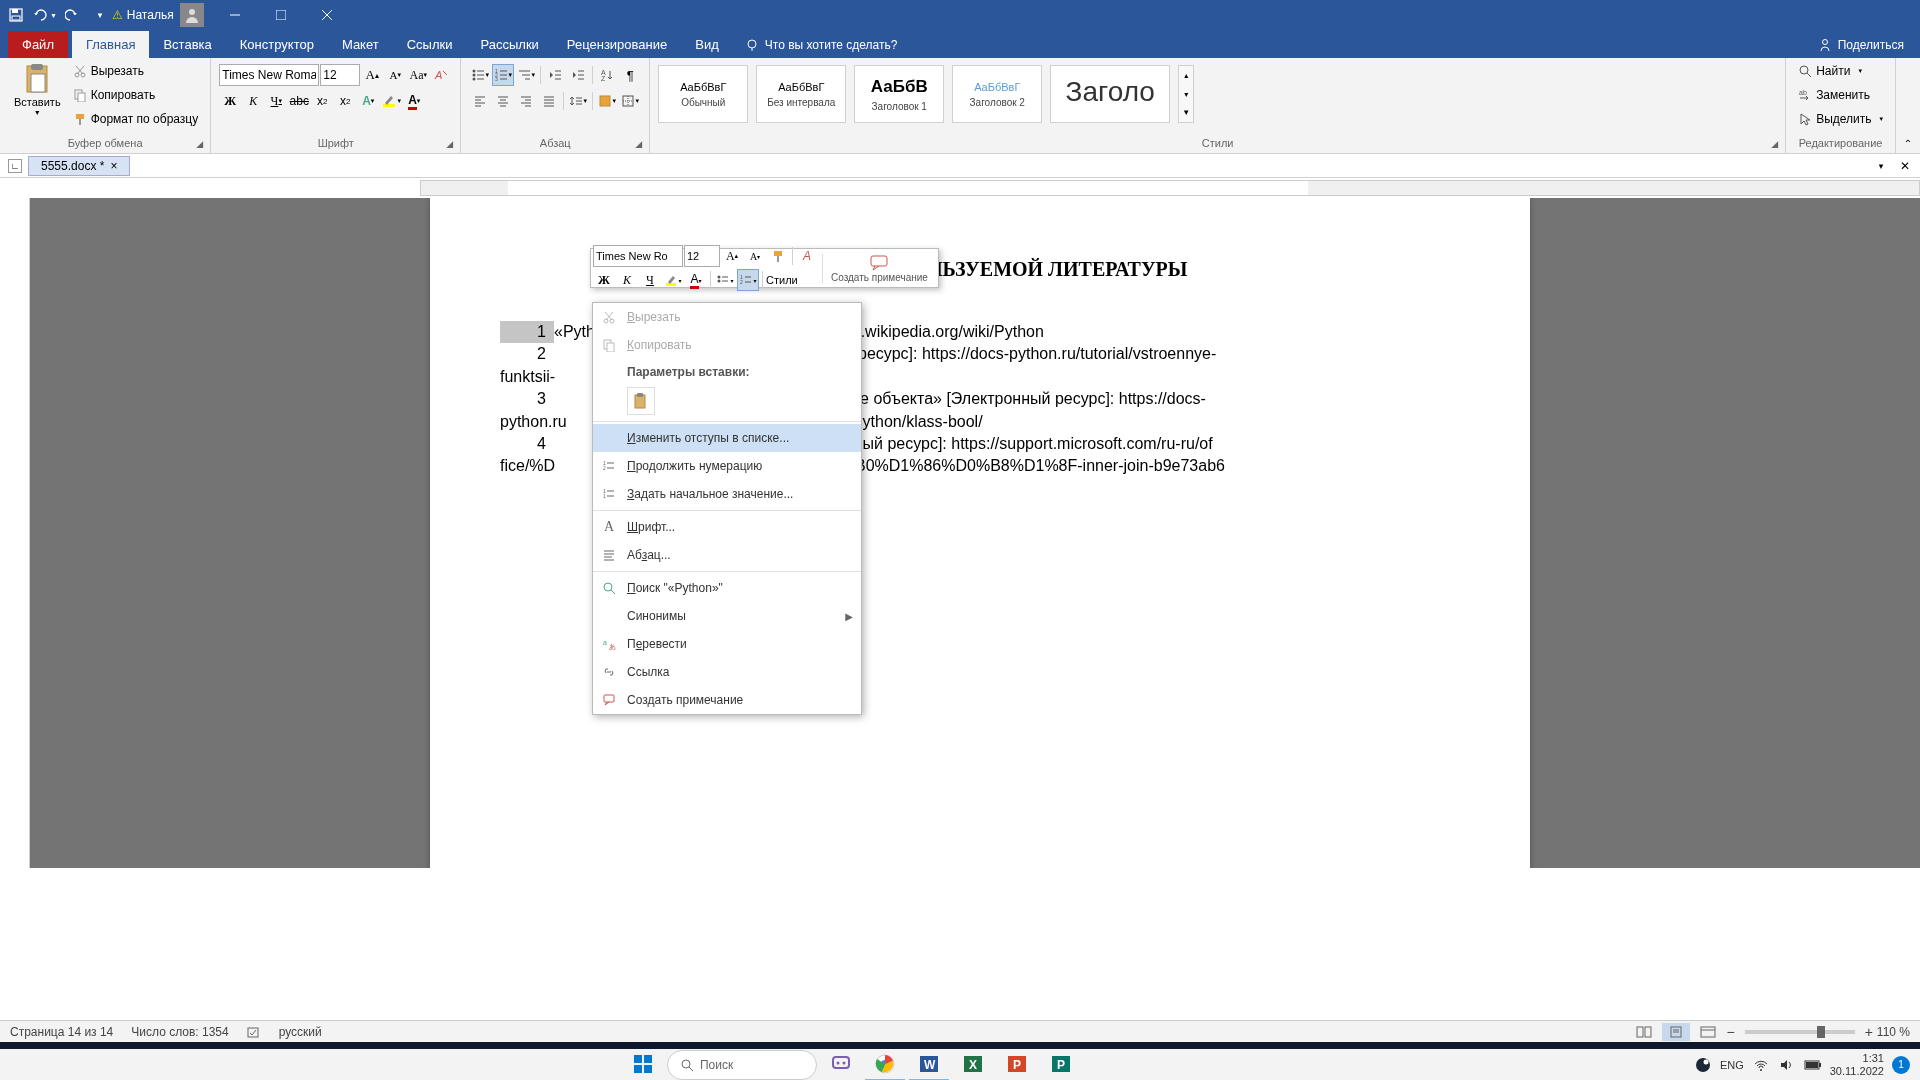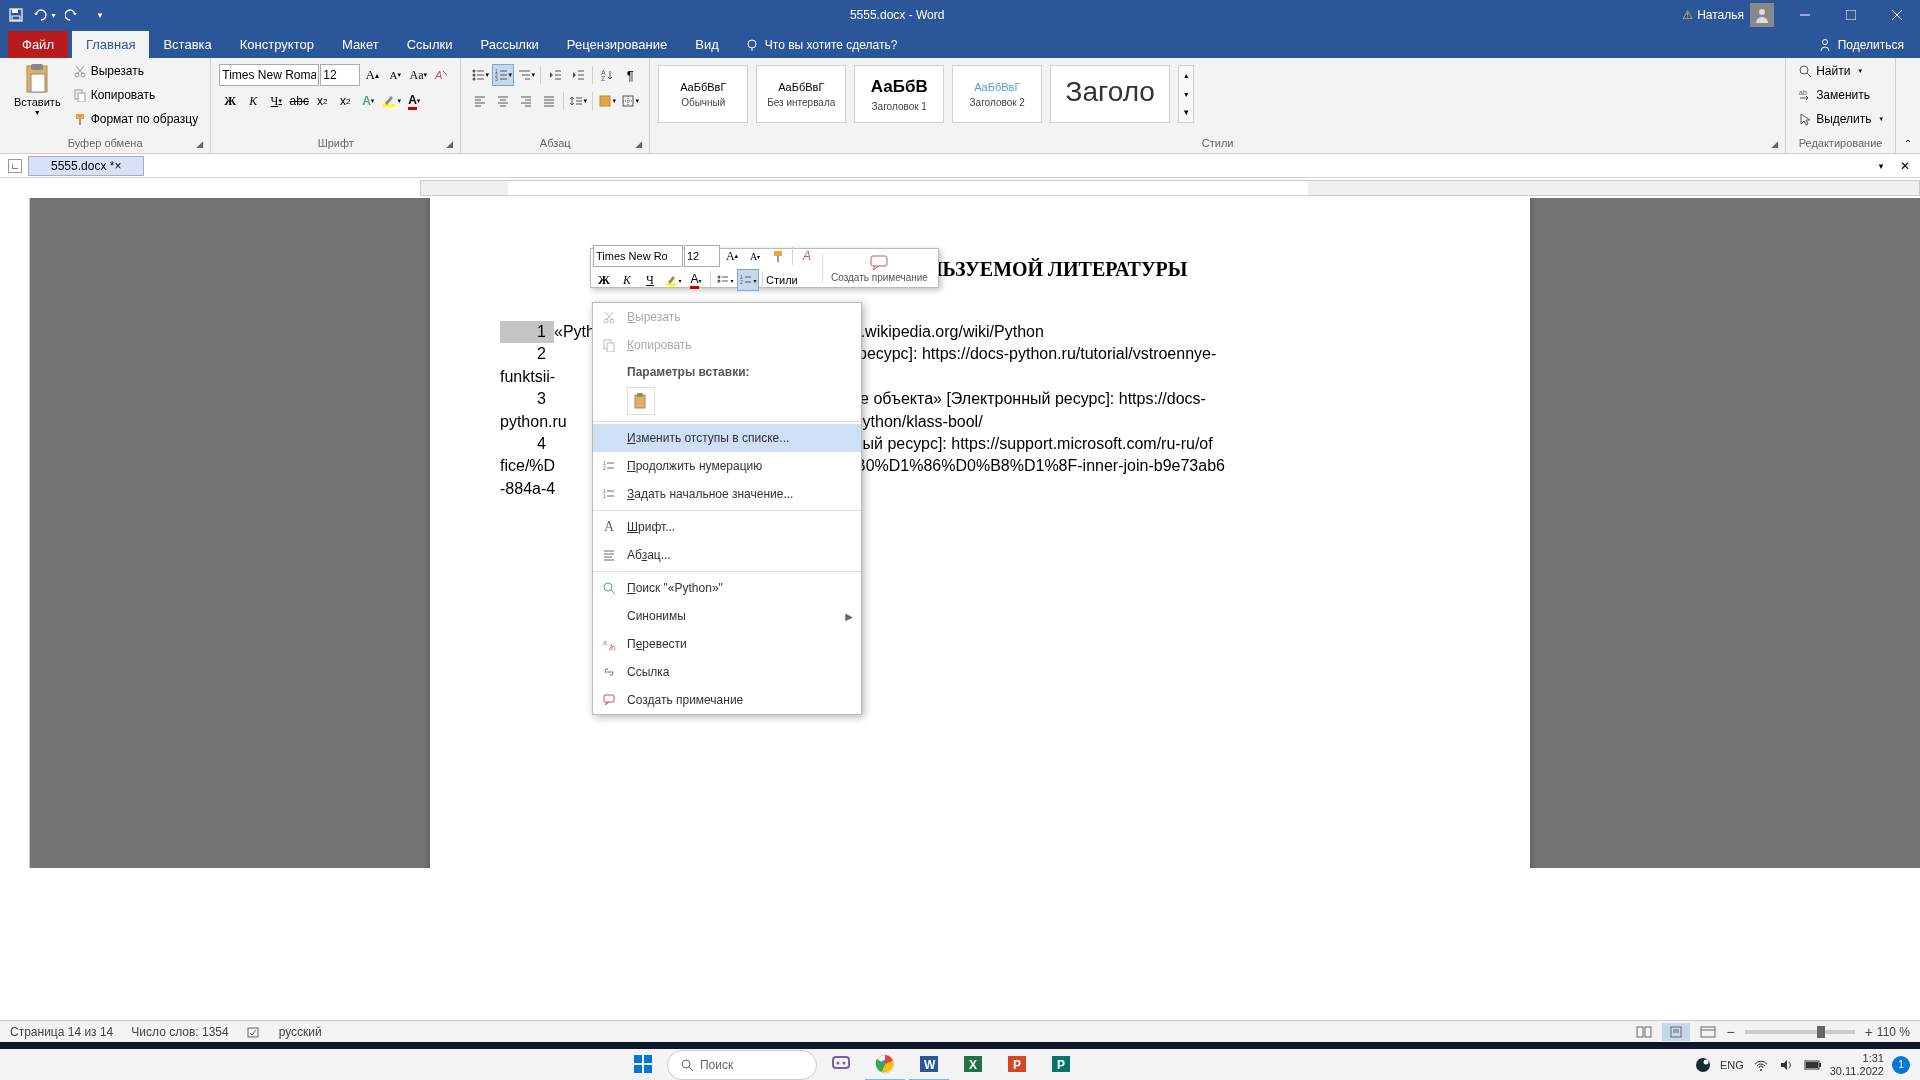--- a/index.html
+++ b/index.html
@@ -43,21 +43,21 @@
 .sep { width: 1px; height: 18px; background: #d0d0d0; margin: 0 2px; }
 .style-gallery { display: flex; gap: 8px; align-items: center; height: 68px; overflow: hidden; }
 .style-item { width: 90px; height: 58px; border: 1px solid #d0d0d0; display: flex; flex-direction: column; align-items: center; justify-content: center; cursor: pointer; background: #fff; padding: 2px; }
 .style-preview { font-size: 11px; margin-bottom: 4px; }
 .style-name { font-size: 10px; color: #444; }
 .gallery-scroll { display: flex; flex-direction: column; border: 1px solid #d0d0d0; height: 58px; }
 .gallery-scroll div { width: 14px; flex: 1; display: flex; align-items: center; justify-content: center; font-size: 8px; cursor: pointer; background: #f8f8f8; }
 
 
 .doc-tabs { height: 24px; background: #fff; border-bottom: 1px solid #d0d0d0; display: flex; align-items: center; padding-left: 4px; }
-.doc-tab { padding: 2px 22px; background: #d7e3f4; border: 1px solid #aac; font-size: 12px; display: flex; align-items: center; }
+.doc-tab { padding: 2px 12px; background: #d7e3f4; border: 1px solid #aac; font-size: 12px; display: flex; align-items: center; gap: 6px; }
 .ruler-tab { width: 14px; height: 14px; border: 1px solid #999; margin-left: 4px; font-size: 9px; display: flex; align-items: center; justify-content: center; }
 
 
 .ruler-area { height: 20px; background: #fff; display: flex; }
 .ruler-corner { width: 30px; }
 .ruler-h { flex: 1; background: #fff; position: relative; font-size: 9px; color: #666; }
 .ruler-track { position: absolute; left: 390px; right: 0; height: 16px; background: #f0f0f0; border: 1px solid #ccc; top: 2px; }
 .ruler-active { position: absolute; height: 16px; background: #fff; top: 2px; left: 478px; width: 800px; border-top: 1px solid #ccc; border-bottom: 1px solid #ccc; }
 
 
@@ -133,21 +133,20 @@
         <span style="font-size:8px;color:#fff;margin-left:1px">▾</span>
       </div>
     <div class="qa-btn">
         <svg width="14" height="14" viewBox="0 0 14 14">
           <path d="M10 7 A5 5 0 1 0 5 12" fill="none" stroke="#fff" stroke-width="1.3"></path>
           <path d="M10 7 l2 -2 l-4 0 z" fill="#fff"></path>
         </svg>
       </div>
     <div class="qa-btn" style="font-size:9px;color:#fff">▾</div>
   </div>
-  <div class="titlebar-center">5555.docx - Word</div>
   <div class="titlebar-right">
     <span class="warn">⚠</span>
     <span class="user-name">Наталья</span>
     <div class="avatar">
         <svg width="16" height="16" viewBox="0 0 16 16">
           <circle cx="8" cy="5" r="3" fill="#ddd"></circle>
           <path d="M2 16 a6 6 0 0 1 12 0" fill="#ddd"></path>
         </svg>
       </div>
     <div class="win-btn">
@@ -499,21 +498,20 @@
     <div class="page">
       <div class="doc-title">СПИСОК ИСПОЛЬЗУЕМОЙ ЛИТЕРАТУРЫ</div>
       <div class="doc-body">
         <div><span class="num sel-num">1</span><span>«Python» [Электронный ресурс]: https://ru.wikipedia.org/wiki/Python</span></div>
         <div><span class="num">2</span><span style="margin-left:200px">Электронный ресурс]: https://docs-python.ru/tutorial/vstroennye-</span></div>
         <div><span>funktsii-</span><span style="margin-left:210px">input/</span></div>
         <div><span class="num">3</span><span style="margin-left:200px">еское   значение   объекта» [Электронный ресурс]: https://docs-</span></div>
         <div><span>python.ru</span><span style="margin-left:190px">nterpretatora-python/klass-bool/</span></div>
         <div><span class="num">4</span><span style="margin-left:200px">N» [Электронный ресурс]: https://support.microsoft.com/ru-ru/of</span></div>
         <div><span>fice/%D</span><span style="margin-left:210px">1%80%D0%B0%D1%86%D0%B8%D1%8F-inner-join-b9e73ab6</span></div>
-        <div><span>-884a-4</span></div>
       </div>
     </div>
   </div>
 </div>
 
 <div class="mini-toolbar">
   <div class="mini-main">
     <div class="row">
       <input class="mini-sel mini-font" value="Times New Ro" style="">
       <input class="mini-sel mini-size" value="12" style="">

